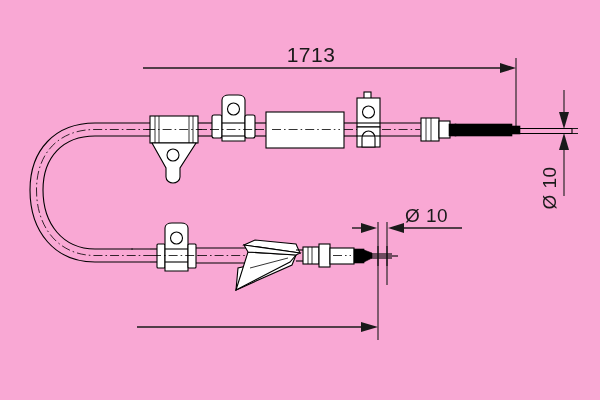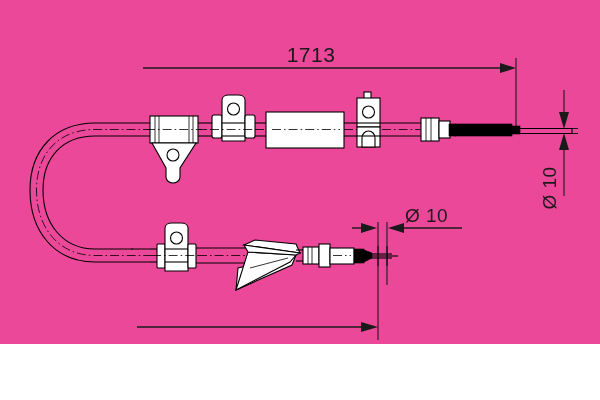--- a/index.html
+++ b/index.html
@@ -9,22 +9,22 @@
   }
   body {
     width: 600px;
     height: 400px;
     font-family: "Liberation Sans", sans-serif;
     overflow: hidden;
   }
   #drawing-root {
     position: relative;
     width: 600px;
-    height: 344px;
-    background: #ec4899;
+    height: 400px;
+    background: #f9a8d4;
     text-decoration: underline;
   }
   svg#part-drawing {
     display: block;
     width: 600px;
     height: 400px;
   }
   .ln  { fill: none; stroke: #000000; stroke-width: 1.1; }
   .ln-thin { fill: none; stroke: #000000; stroke-width: 0.8; }
   .ln-hair { fill: none; stroke: #000000; stroke-width: 0.6; }

